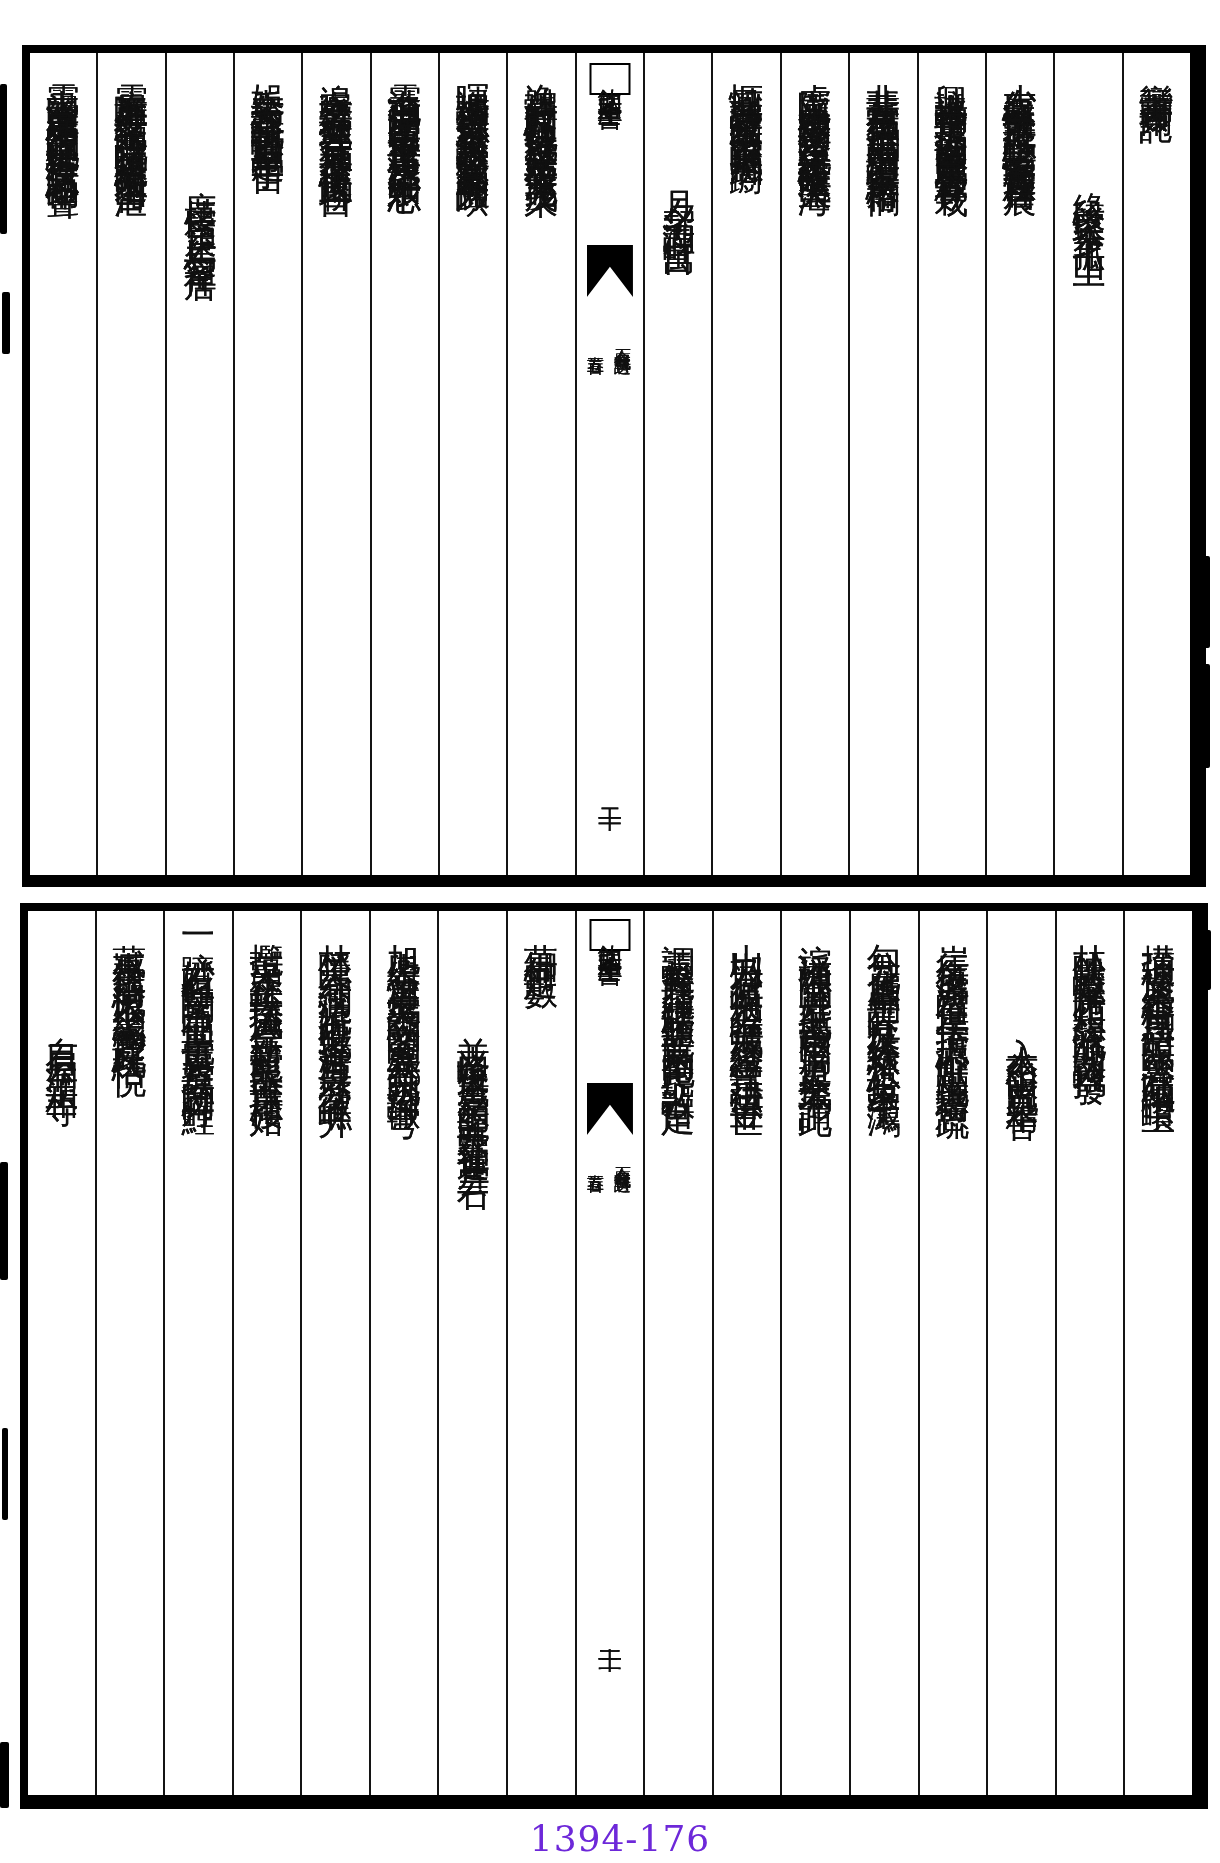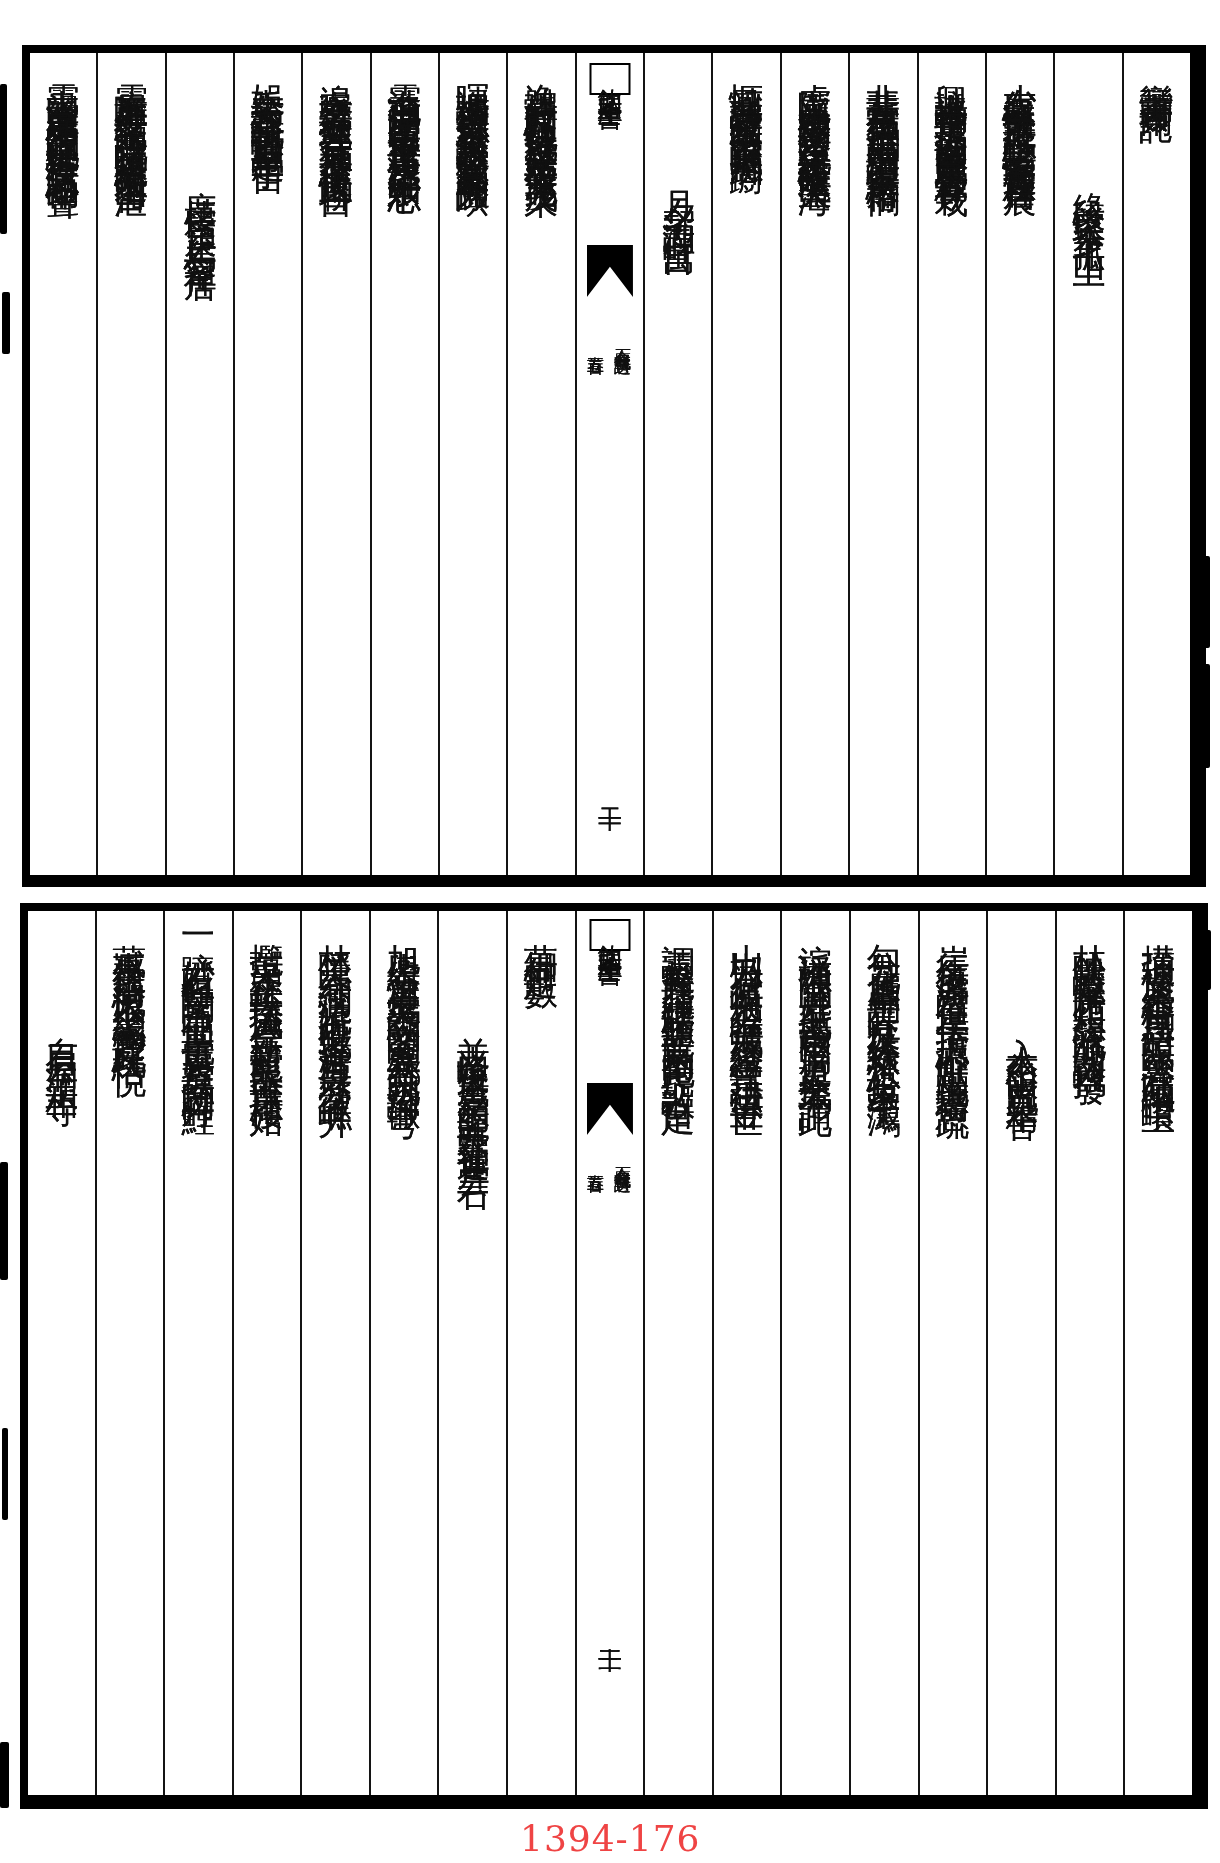--- a/index.html
+++ b/index.html
@@ -61,22 +61,22 @@
   .bx-juan{font-size:17px;letter-spacing:2px;padding-top:8px;}
   .bx-folio{
     position:absolute;left:50%;transform:translateX(-50%);
     writing-mode:vertical-rl;text-orientation:upright;
     font-size:24px;letter-spacing:3px;text-shadow:0 0 0.5px #000;
   }
   .b1 .bx-folio{top:735px;}
   .b2 .bx-folio{top:718px;}
   .folio-label{
     position:absolute;left:520px;top:1818px;width:200px;
-    font-size:36px;letter-spacing:1px;
-    font-family:"DejaVu Serif","Liberation Serif",serif;color:#ef4444;
+    text-align:center;font-size:36px;letter-spacing:1px;
+    font-family:"DejaVu Serif","Liberation Serif",serif;color:#6d28d9;
   }
   
   .artifact{position:absolute;background:#000;border-radius:2px;}
   .a1{left:0;top:84px;width:7px;height:150px;}
   .a2{left:2px;top:292px;width:8px;height:62px;}
   .a3{left:1198px;top:556px;width:12px;height:92px;}
   .a4{left:1200px;top:664px;width:10px;height:104px;}
   .a5{left:0;top:1162px;width:8px;height:118px;}
   .a6{left:2px;top:1428px;width:6px;height:92px;}
   .a7{left:0;top:1742px;width:9px;height:66px;}

